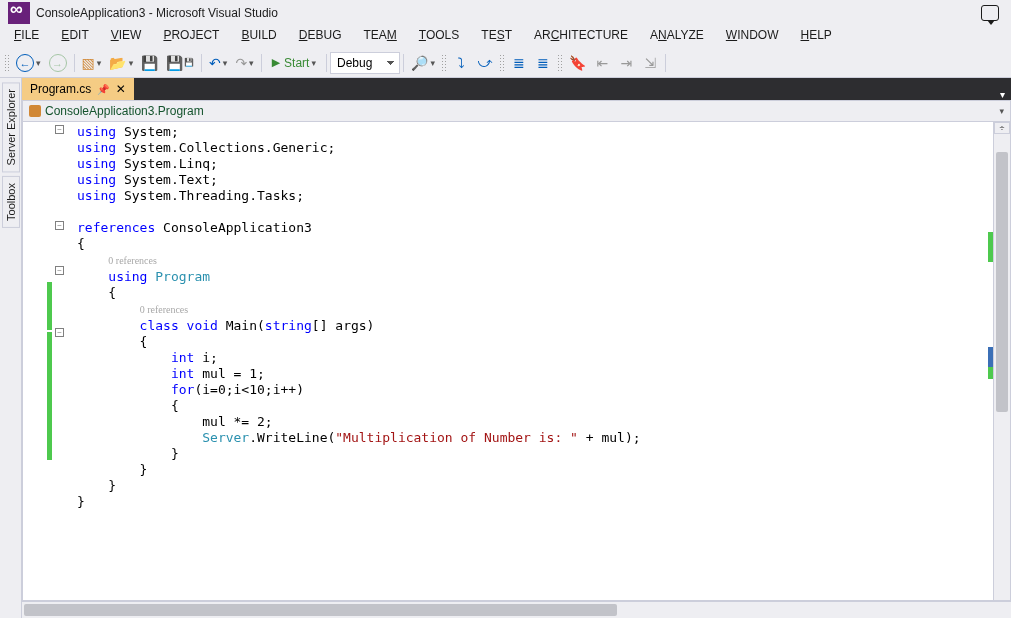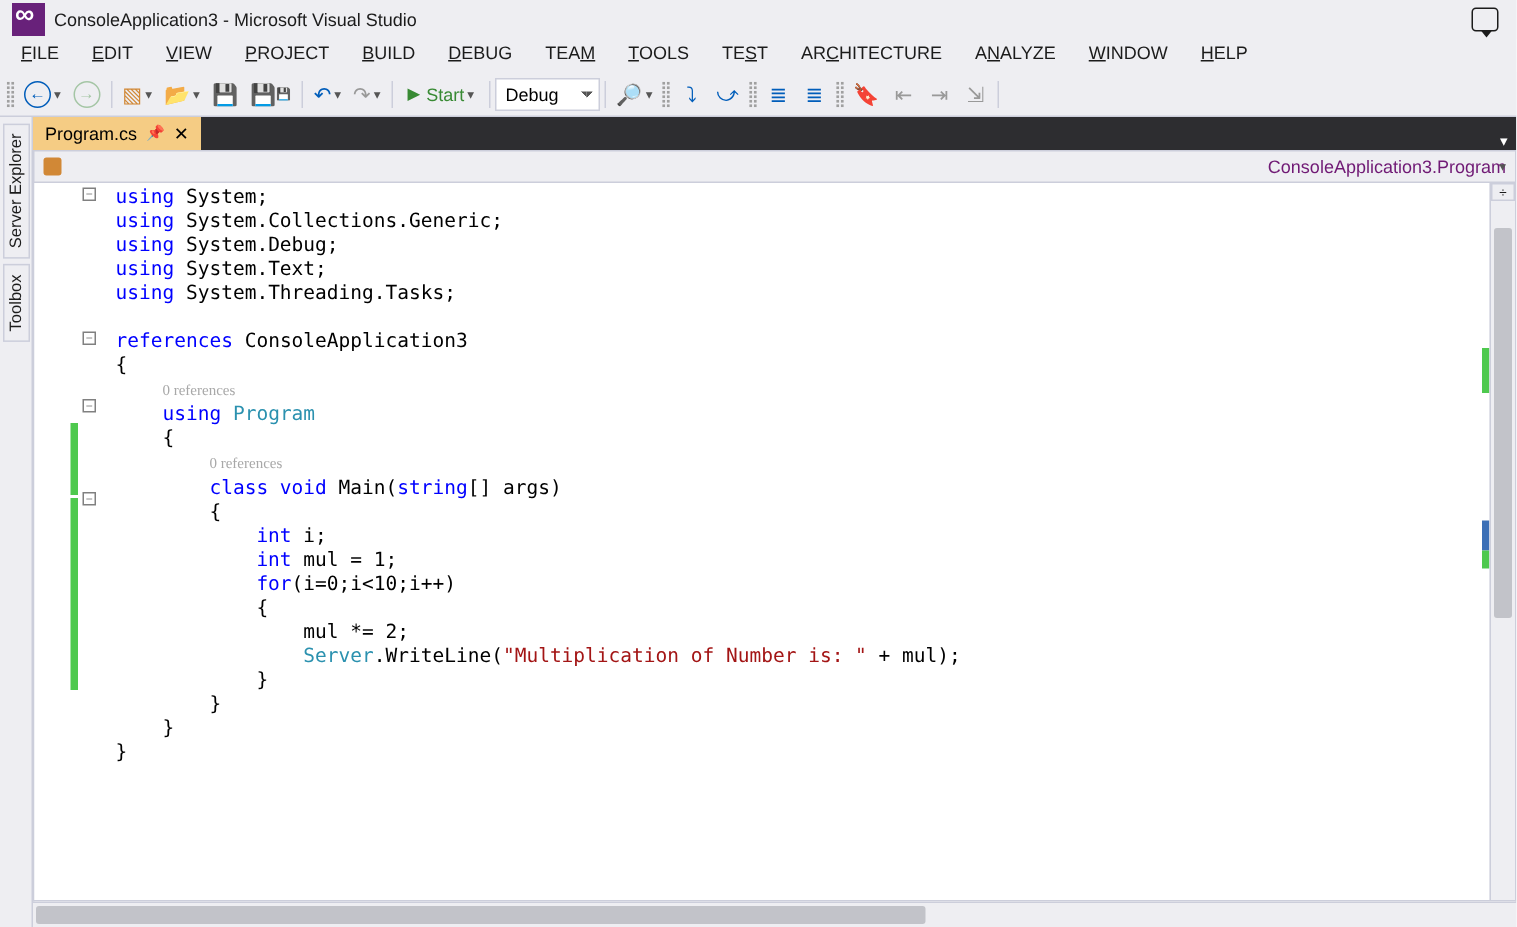--- a/index.html
+++ b/index.html
@@ -186,23 +186,22 @@
     background:#eeeef2;
   }
   .nav-combo{
     flex:1;
     border-right:1px solid #cccedb;
     padding:0 6px;
     display:flex;
     align-items:center;
     gap:4px;
     font-size:12px;
-    color:#701a75;
+    color:#14532d;
     position:relative;
-    justify-content:space-between;
   }
   .nav-combo:last-child{border-right:none;}
   .nav-combo::after{
     content:"▾";
     position:absolute;
     right:6px;
     font-size:9px;
     color:#555;
   }
   .nav-icon-orange{
@@ -422,21 +421,21 @@
       <div class="gutter">
         <div class="outline-toggle" style="top:3px;">−</div>
         <div class="outline-toggle" style="top:99px;">−</div>
         <div class="outline-toggle" style="top:144px;">−</div>
         <div class="outline-toggle" style="top:206px;">−</div>
         <div class="change-bar" style="top:160px;height:48px;"></div>
         <div class="change-bar" style="top:210px;height:128px;"></div>
       </div>
 <div class="code"><span class="kw">using</span><span> System;</span>
 <span class="kw">using</span><span> System.Collections.Generic;</span>
-<span class="kw">using</span><span> System.Debug;</span>
+<span class="kw">using</span><span> System.Linq;</span>
 <span class="kw">using</span><span> System.Text;</span>
 <span class="kw">using</span><span> System.Threading.Tasks;</span>
 
 <span class="kw">references</span><span> ConsoleApplication3</span>
 <span>{</span>
     <span class="ref">0 references</span>
 <span class="kw">    using</span><span class="typ"> Program</span>
 <span>    {</span>
         <span class="ref">0 references</span>
 <span class="kw">        class</span><span class="kw"> void</span><span> Main(</span><span class="kw">string</span><span>[] args)</span>

